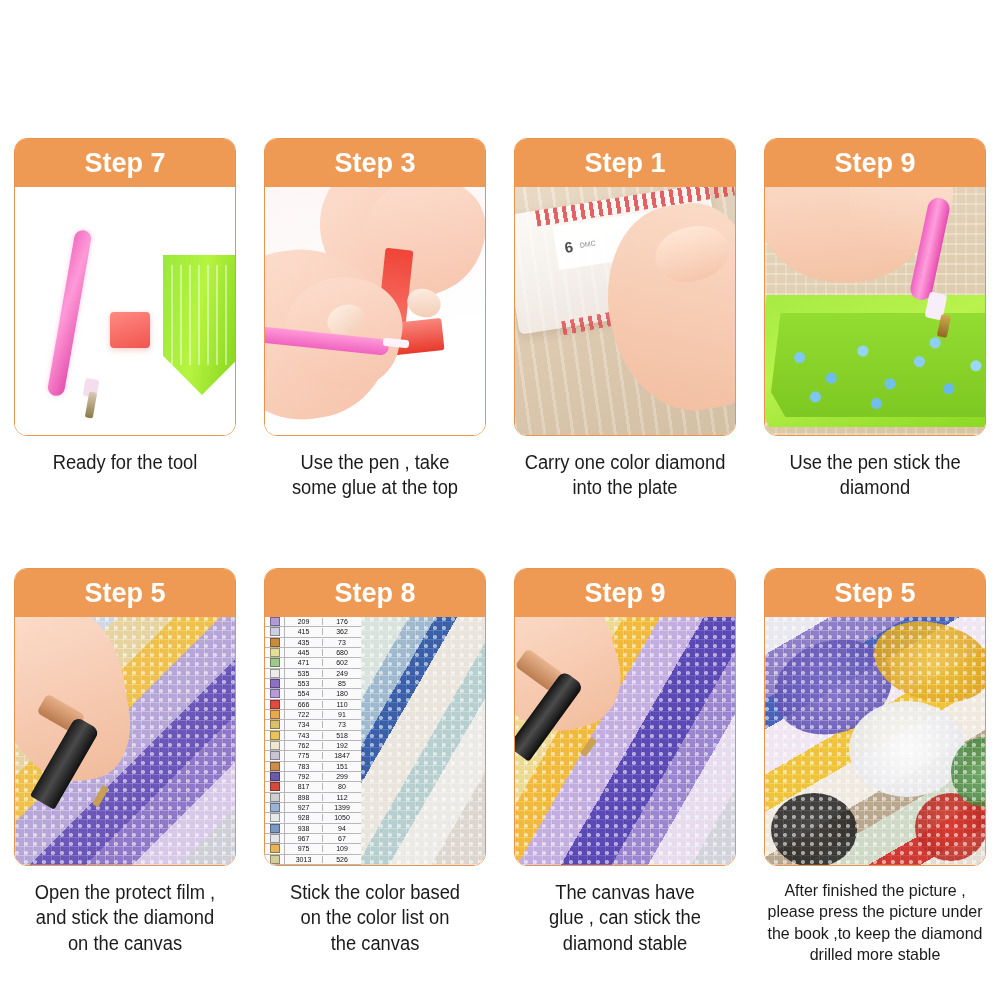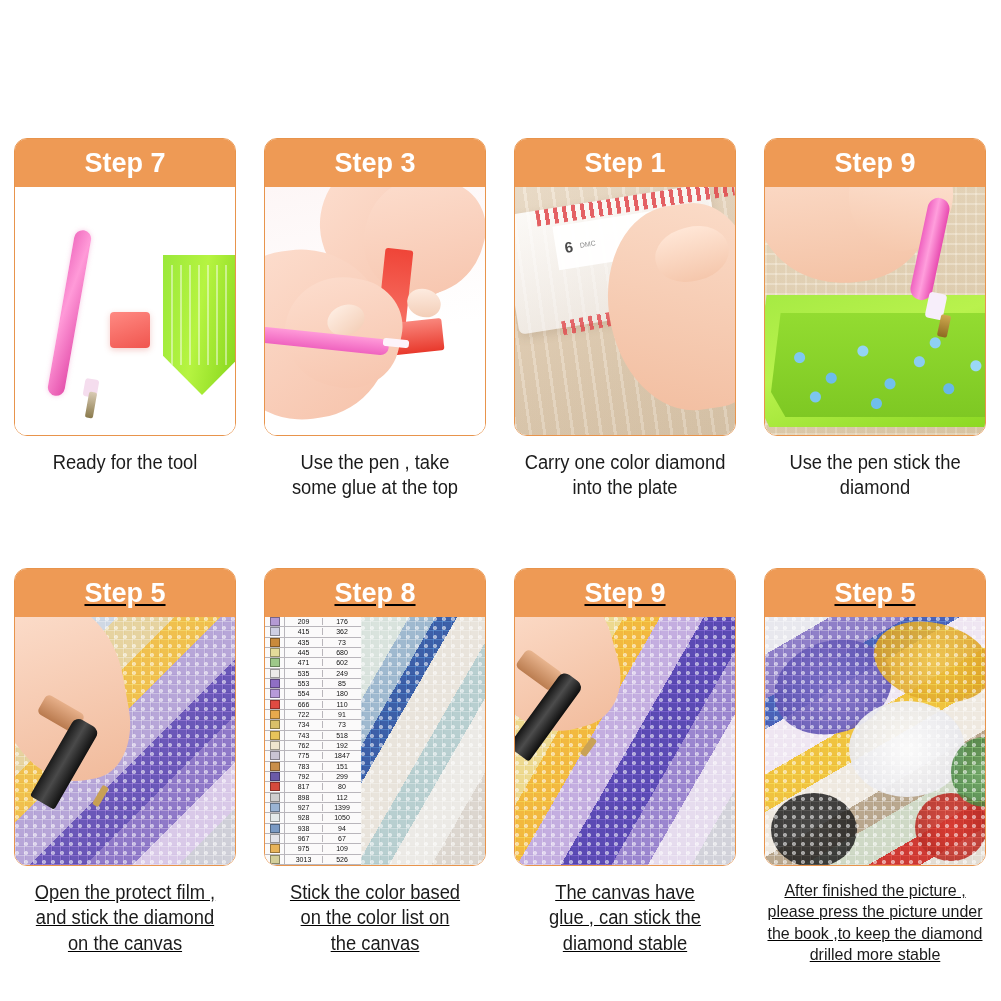--- a/index.html
+++ b/index.html
@@ -23,21 +23,21 @@
     font-weight: 700;
     font-size: 74px;
     letter-spacing: 2px;
     transform: scaleX(1.06);
     line-height: 1;
   }
 
   
   .row { position: absolute; left: 0; width: 1001px; display: flex; }
   .row-1 { top: 138px; }
-  .row-2 { top: 568px; text-decoration: underline; }
+  .row-2 { top: 568px; }
 
   .cell { width: 250px; position: relative; }
 
   .card {
     margin: 0 14px;
     border: 1px solid #e8944c;
     border-radius: 13px;
     overflow: hidden;
     background: #ffffff;
     height: 298px;

